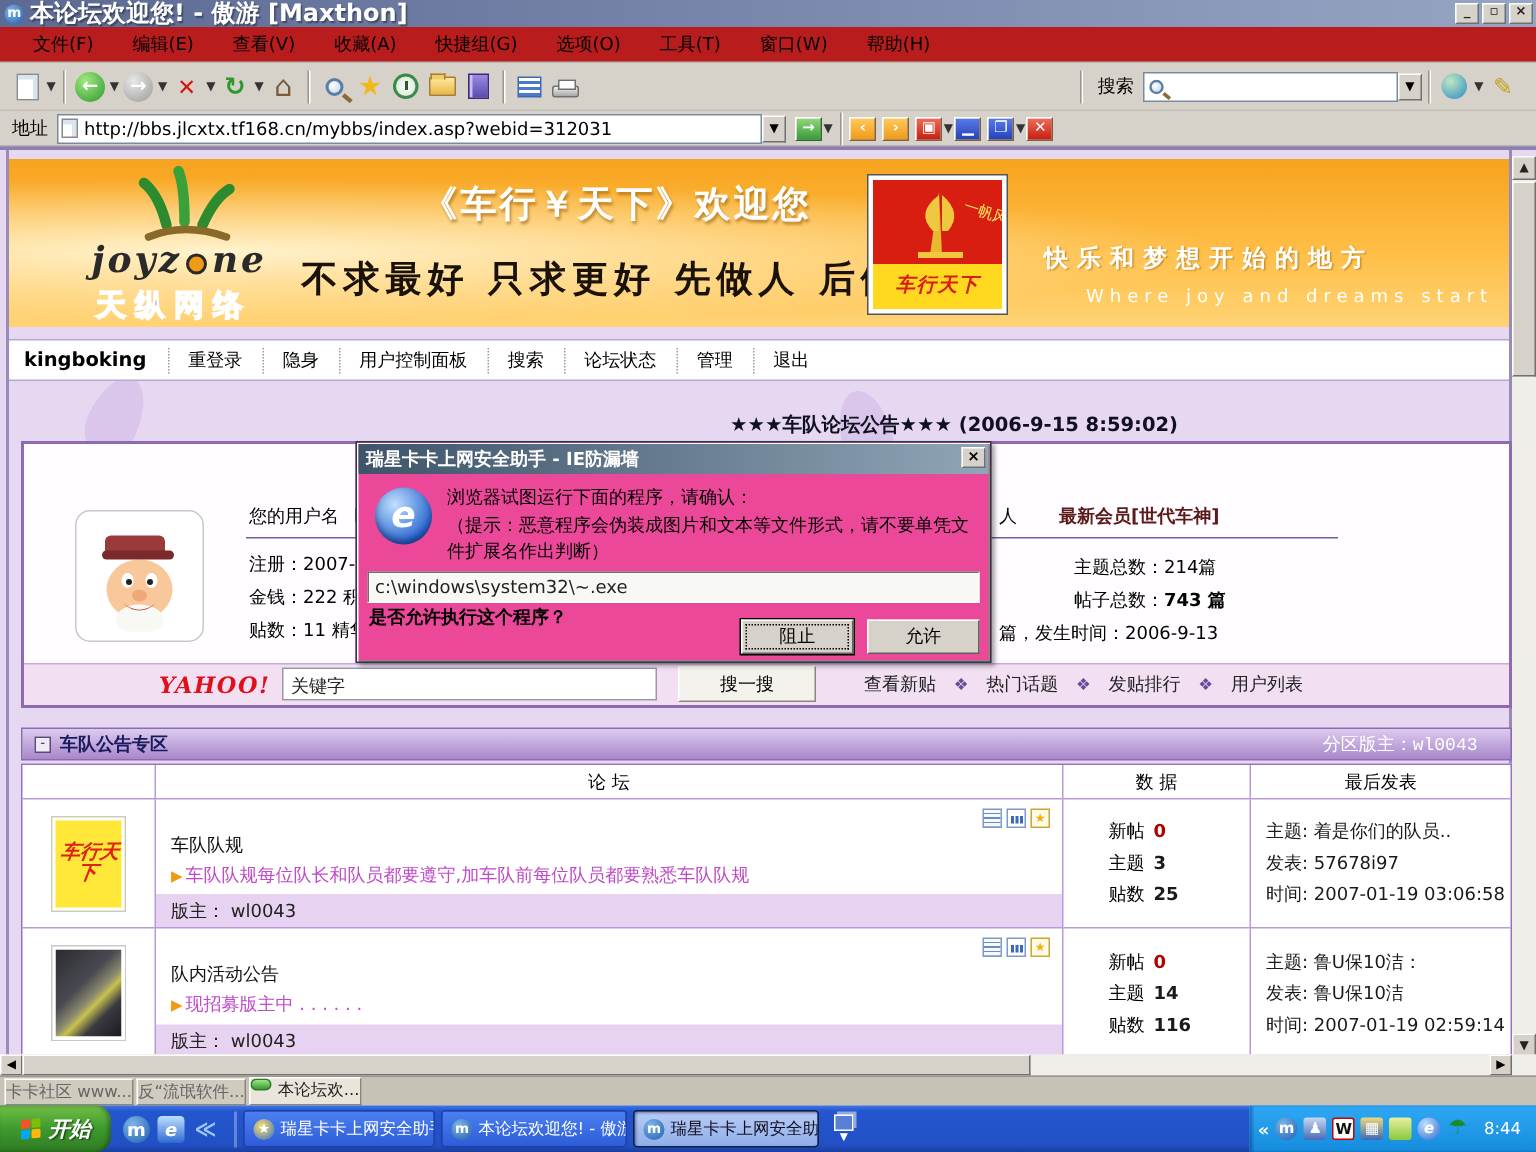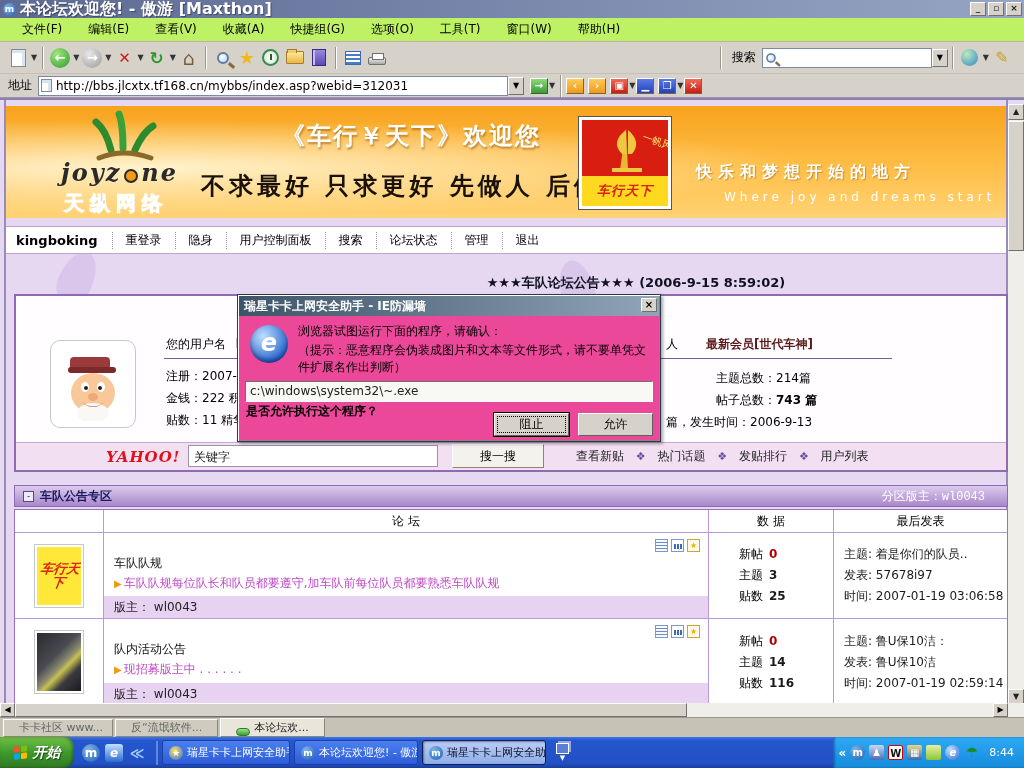--- a/index.html
+++ b/index.html
@@ -9,21 +9,21 @@
 
   
   .titlebar { position:absolute; left:0; top:0; width:1024px; height:18px;
     background:linear-gradient(to right,#5A6890,#8родни; ) }
   .titlebar { background:linear-gradient(to right,#5C6A94,#97A5C4); display:flex; align-items:center; }
   .titlebar .appicon { width:13px; height:13px; border-radius:50%; background:radial-gradient(circle at 35% 35%,#7FB4E8,#1E5FB0); color:#fff; font-size:9px; font-weight:bold; text-align:center; line-height:13px; margin:0 4px 0 3px; }
   .titlebar .ttext { color:#fff; font-weight:bold; font-size:16px; text-shadow:1px 1px 1px rgba(0,0,0,.4); }
   .winbtns { position:absolute; right:2px; top:2px; display:flex; gap:2px; }
   .winbtn { width:16px; height:14px; background:#D6D2CA; border:1px solid; border-color:#fff #707070 #707070 #fff; font-size:9px; line-height:11px; text-align:center; font-weight:bold; color:#222; }
 
-  .menubar { position:absolute; left:0; top:18px; width:1024px; height:24px; background:#bef264; border-bottom:1px solid #B8B4AA; display:flex; align-items:center; gap:2px; padding-left:10px; }
+  .menubar { position:absolute; left:0; top:18px; width:1024px; height:24px; background:#b91c1c; border-bottom:1px solid #B8B4AA; display:flex; align-items:center; gap:2px; padding-left:10px; }
   .menubar .mitem { padding:3px 12px; }
 
   .toolbar1 { position:absolute; left:0; top:42px; width:1024px; height:32px; background:#D6D2CA; border-bottom:1px solid #C4C0B6; display:flex; align-items:center; }
   .toolbar2 { position:absolute; left:0; top:74px; width:1024px; height:24px; background:#D6D2CA; border-bottom:1px solid #9A96AA; display:flex; align-items:center; }
   .tsep { width:2px; height:22px; border-left:1px solid #9A968C; border-right:1px solid #fff; margin:0 4px; }
   .tbico { width:24px; height:24px; display:flex; align-items:center; justify-content:center; font-size:15px; }
   .drop { font-size:8px; color:#333; margin:0 1px; }
   .circ { width:20px; height:20px; border-radius:50%; color:#fff; font-size:13px; line-height:19px; text-align:center; font-weight:bold; }
   .circ.green { background:radial-gradient(circle at 35% 30%,#9FE87F,#2D9A2D); }
   .circ.gray  { background:radial-gradient(circle at 35% 30%,#E8E8E8,#9A9A9A); }
@@ -110,21 +110,21 @@
 
   .vscroll { position:absolute; right:0; top:4px; width:16px; height:601px; background:#F0EEE8; }
   .sbtn { position:absolute; left:0; width:16px; height:16px; background:#D6D2CA; border:1px solid; border-color:#fff #707070 #707070 #fff; font-size:8px; text-align:center; line-height:14px; color:#222; }
   .vthumb { position:absolute; left:0; top:17px; width:16px; height:130px; background:#D6D2CA; border:1px solid; border-color:#fff #707070 #707070 #fff; }
 
   .hscroll { position:absolute; left:0; top:703px; width:1024px; height:14px; background:#F0EEE8; }
   .hthumb { position:absolute; left:15px; top:0; width:672px; height:14px; background:#D6D2CA; border:1px solid; border-color:#fff #707070 #707070 #fff; }
   .hbtn { position:absolute; top:0; width:15px; height:14px; background:#D6D2CA; border:1px solid; border-color:#fff #707070 #707070 #fff; font-size:8px; text-align:center; line-height:12px; }
 
   .tabbar { position:absolute; left:0; top:717px; width:1024px; height:20px; background:#C6C2B6; border-top:1px solid #9A968C; display:flex; align-items:flex-end; padding-left:3px; gap:2px; }
-  .btab { height:18px; padding:0 15px; background:#CFCBBF; border:1px solid; border-color:#fff #8A8678 #8A8678 #fff; color:#666; line-height:16px; font-size:11px; display:flex; align-items:flex-end; gap:4px; max-width:110px; white-space:nowrap; overflow:hidden; }
+  .btab { height:18px; padding:0 0; background:#CFCBBF; border:1px solid; border-color:#fff #8A8678 #8A8678 #fff; color:#666; line-height:16px; font-size:11px; display:flex; align-items:flex-start; gap:4px; max-width:110px; white-space:nowrap; overflow:hidden; }
   .btab.active { background:#E9E5DB; color:#222; height:19px; }
   .pill { width:14px; height:8px; border-radius:4px; background:linear-gradient(#9FE87F,#3A9A3A); border:1px solid #2A7A2A; }
 
   
   .dialog { position:absolute; left:237px; top:194px; width:424px; height:148px; background:#ec4899; border:1px solid #2A3A4A; box-shadow:inset 1px 1px 0 #fff, inset -1px -1px 0 #8A8678, 2px 2px 3px rgba(0,0,0,.35); z-index:50; }
   .dtitle { position:absolute; left:1px; top:1px; right:1px; height:20px; background:linear-gradient(to right,#3E5468,#90A5B8); color:#fff; font-weight:bold; display:flex; align-items:center; padding-left:5px; }
   .dclose { position:absolute; right:3px; top:3px; width:16px; height:14px; background:#D6D2CA; border:1px solid; border-color:#fff #707070 #707070 #fff; color:#000; font-size:10px; font-weight:bold; line-height:12px; text-align:center; }
   .ieicon { position:absolute; left:12px; top:30px; width:38px; height:38px; border-radius:50%; background:radial-gradient(circle at 35% 30%,#BFE0FF,#2E6AD0 70%,#1A4AA8); color:#fff; font-style:italic; font-weight:bold; font-size:24px; text-align:center; line-height:36px; box-shadow:inset 0 -3px 4px rgba(0,0,40,.4); }
   .dline1 { position:absolute; left:60px; top:28px; width:356px; }
   .dline2 { position:absolute; left:60px; top:47px; width:358px; line-height:17px; }

